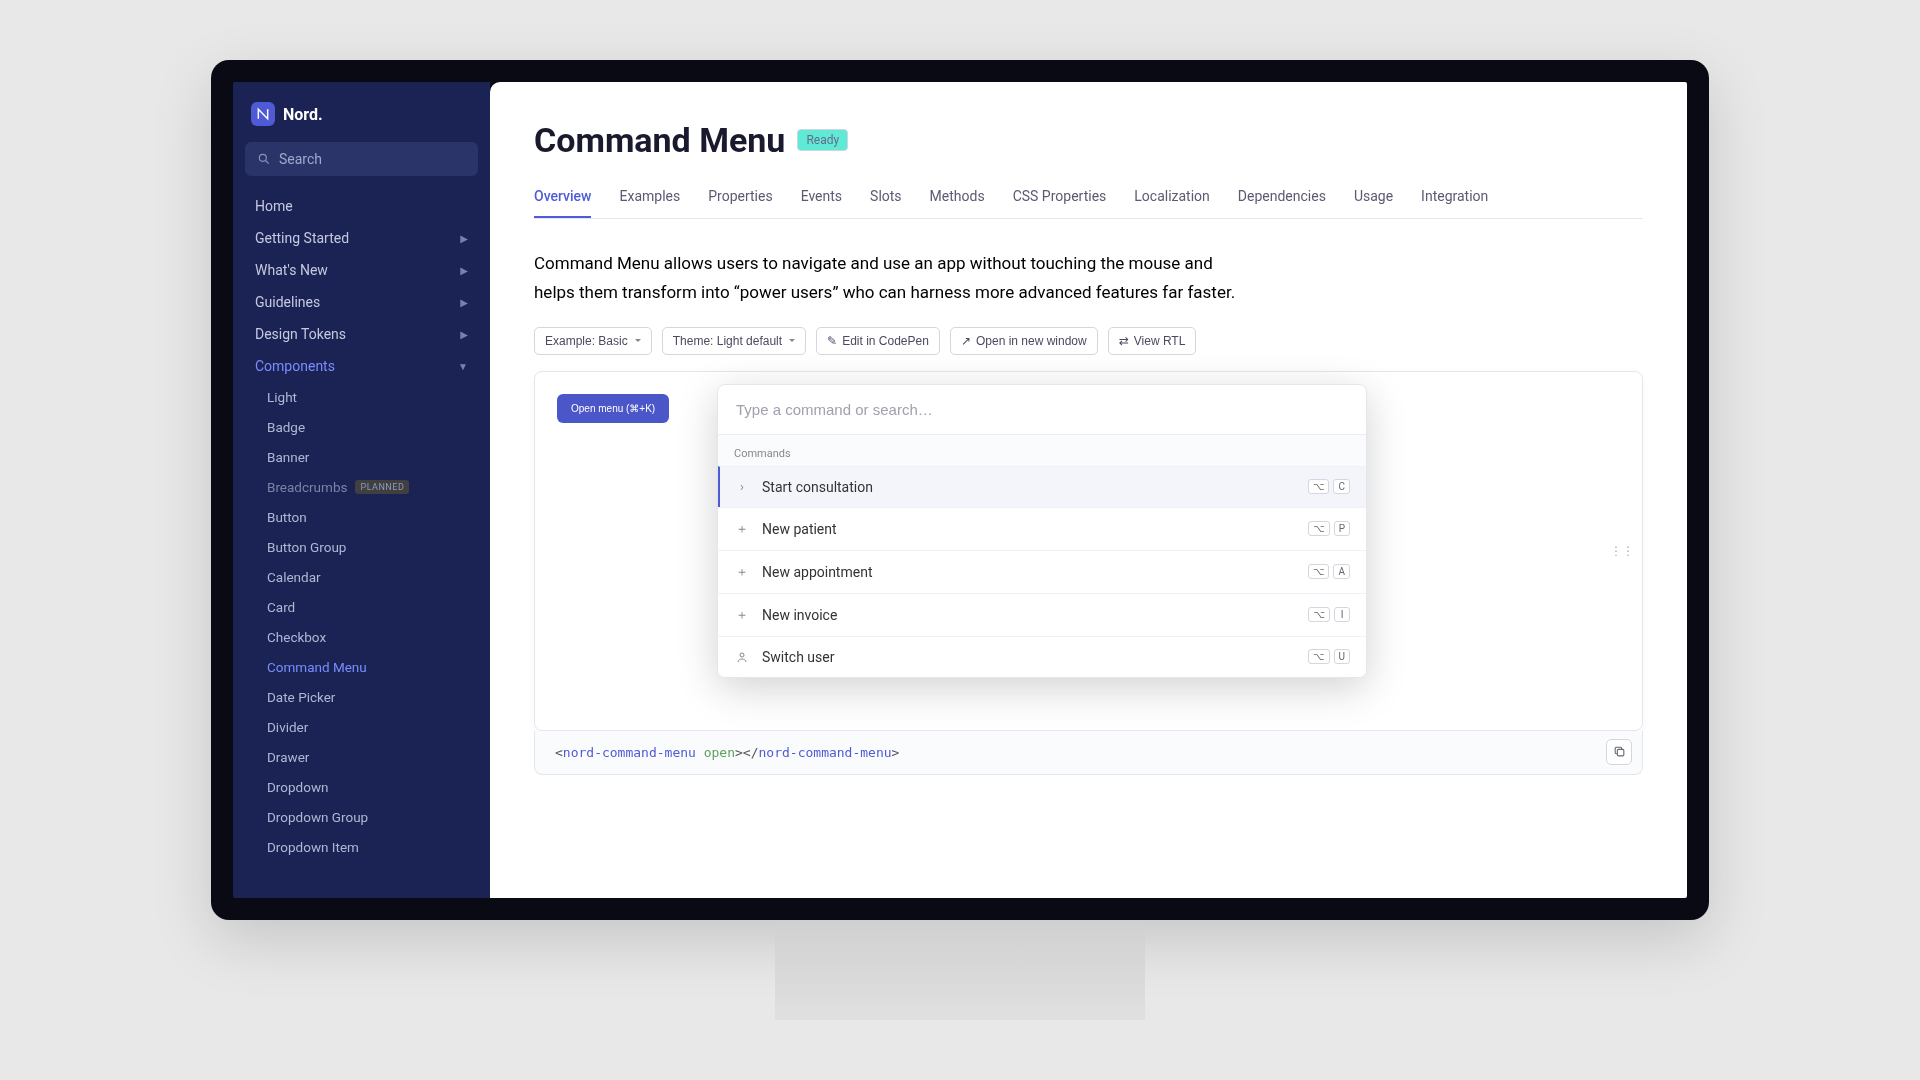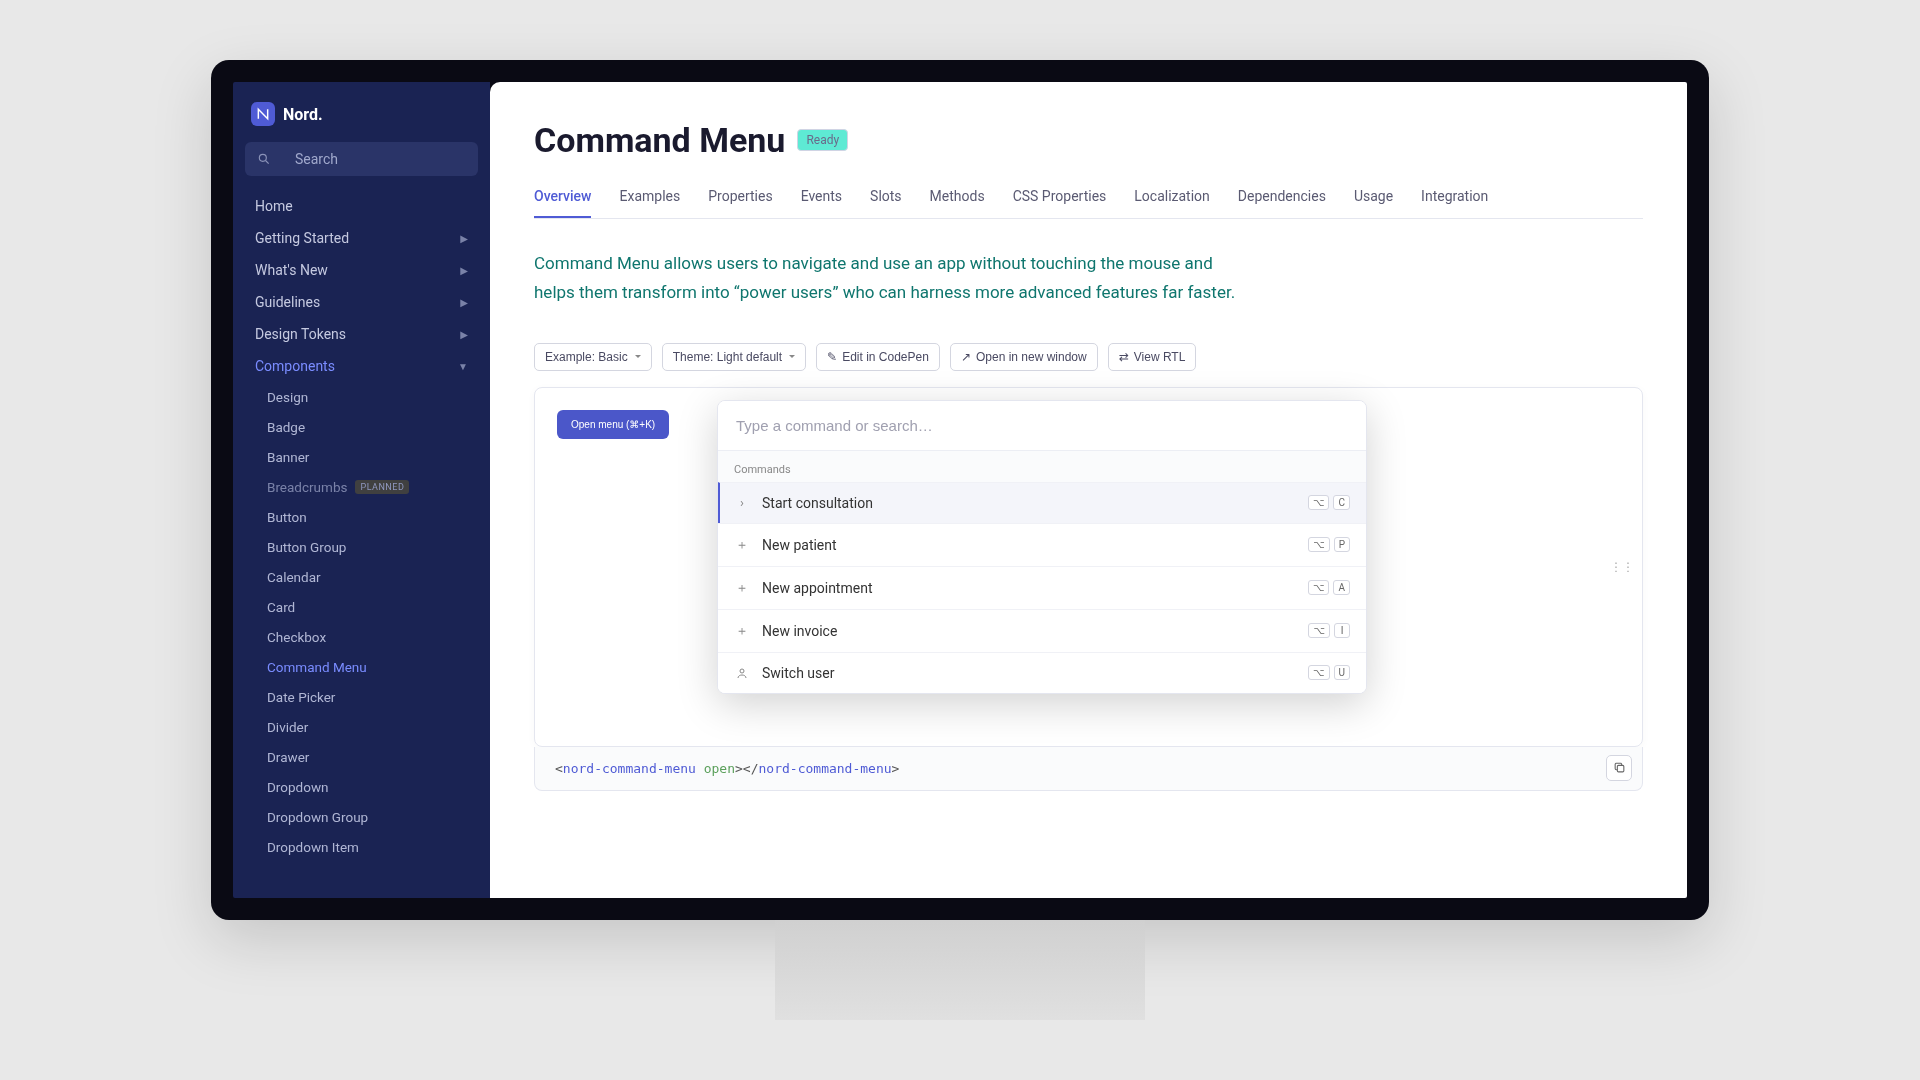--- a/index.html
+++ b/index.html
@@ -62,21 +62,21 @@
     border-radius: 6px;
     display: flex; align-items: center; justify-content: center;
     color: #fff;
   }
   .search-box {
     background: #2a3468;
     border-radius: 6px;
     padding: 9px 12px;
     display: flex;
     align-items: center;
-    gap: 24px;
+    gap: 8px;
     color: #8a92b8;
     margin-bottom: 14px;
   }
   .search-text { flex: 1; color: #a0a8cc; }
   .nav-item {
     padding: 8px 10px;
     display: flex;
     align-items: center;
     justify-content: space-between;
     cursor: pointer;
@@ -153,23 +153,23 @@
     font-weight: 500;
   }
   .content {
     padding: 30px 44px;
     flex: 1;
     overflow: hidden;
   }
   .desc {
     font-size: 17px;
     line-height: 1.7;
-    color: #0f766e;
+    color: #000000;
     max-width: 720px;
-    margin-bottom: 36px;
+    margin-bottom: 20px;
   }
   .toolbar {
     display: flex;
     gap: 10px;
     margin-bottom: 16px;
   }
   .tool-btn {
     font-size: 12px;
     border: 1px solid #d4d6e0;
     background: #fff;
@@ -353,21 +353,21 @@
     <div class="nav-item">
       <span>Design Tokens</span>
       <span class="chev">▶</span>
     </div>
     <div class="nav-item active">
       <span>Components</span>
       <span class="chev">▼</span>
     </div>
 
     <div class="nav-sub">
-            <span>Design</span>
+            <span>Light</span>
           </div>
     <div class="nav-sub">
             <span>Badge</span>
           </div>
     <div class="nav-sub">
             <span>Banner</span>
           </div>
     <div class="nav-sub muted">
       <span>Breadcrumbs</span>
       <span class="planned-badge">PLANNED</span>

